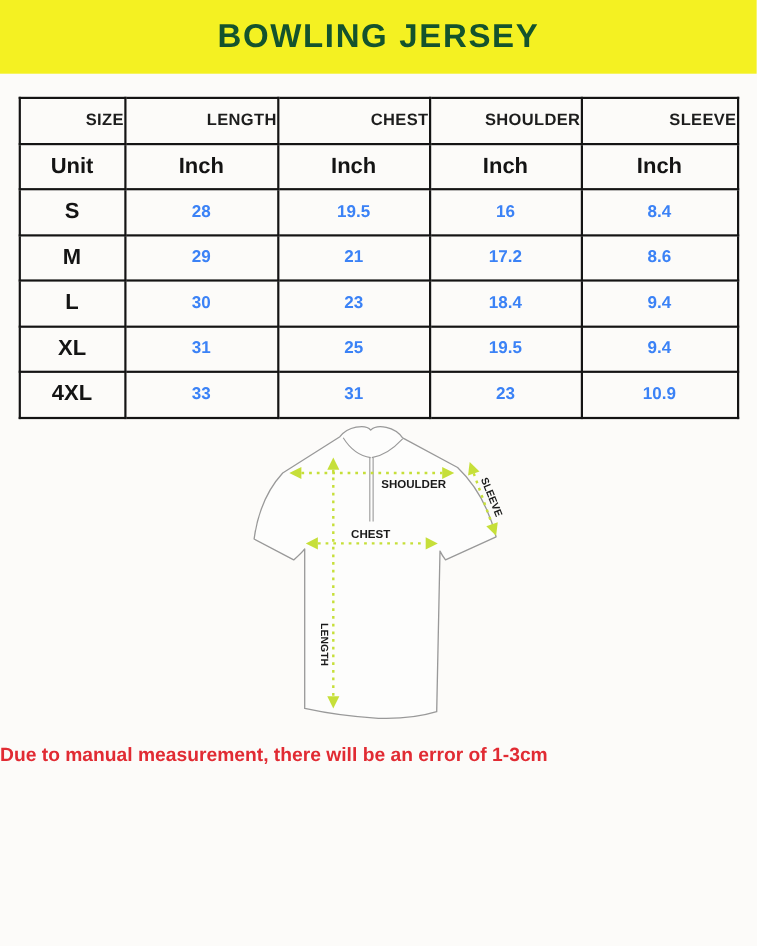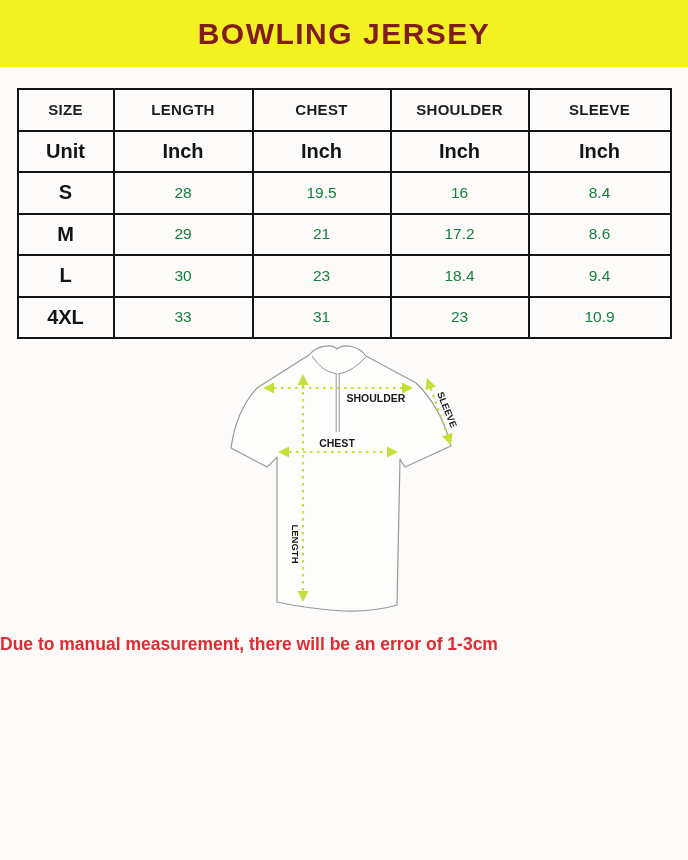--- a/index.html
+++ b/index.html
@@ -10,40 +10,40 @@
     font-family: "Liberation Sans", sans-serif;
     color: #1d1d1d;
     overflow: hidden;
   }
   .banner {
     width: 688px; height: 67px;
     background: #f4f122;
     display: flex; align-items: center; justify-content: center;
   }
   .banner h1 {
-    color: #7f1d1d;
+    color: #14532d;
     font-size: 30px;
     font-weight: bold;
     letter-spacing: 1.5px;
   }
   table.size-table {
     border-collapse: collapse;
     width: 653px;
     margin: 21px auto 0 auto;
     table-layout: fixed;
   }
   .size-table th, .size-table td {
     border: 2px solid #141414;
     text-align: center;
     vertical-align: middle;
     height: 41.5px;
     background: #fcfbf9;
   }
-  .size-table th { font-size: 15px; font-weight: bold; letter-spacing: 0.3px; }
-  .size-table td { font-size: 15.5px; font-weight: normal; color: #15803d; }
+  .size-table th { font-size: 15px; font-weight: bold; letter-spacing: 0.3px; text-align: right; }
+  .size-table td { font-size: 15.5px; font-weight: bold; color: #3b82f6; }
   .size-table td.strong { font-weight: bold; font-size: 20px; color: #141414; }
   .diagram-wrap {
     width: 340px;
     margin: 6px auto 0 auto;
   }
   .diagram-wrap svg { display: block; }
   .note {
     margin-top: 4px;
     text-align: left;
     color: #e12b33;
@@ -105,20 +105,27 @@
         <td>8.6</td>
       </tr>
       <tr>
         <td class="strong">L</td>
         <td>30</td>
         <td>23</td>
         <td>18.4</td>
         <td>9.4</td>
       </tr>
       <tr>
+        <td class="strong">XL</td>
+        <td>31</td>
+        <td>25</td>
+        <td>19.5</td>
+        <td>9.4</td>
+      </tr>
+      <tr>
         <td class="strong">4XL</td>
         <td>33</td>
         <td>31</td>
         <td>23</td>
         <td>10.9</td>
       </tr>
     </tbody>
   </table>
 
   <div class="diagram-wrap">

